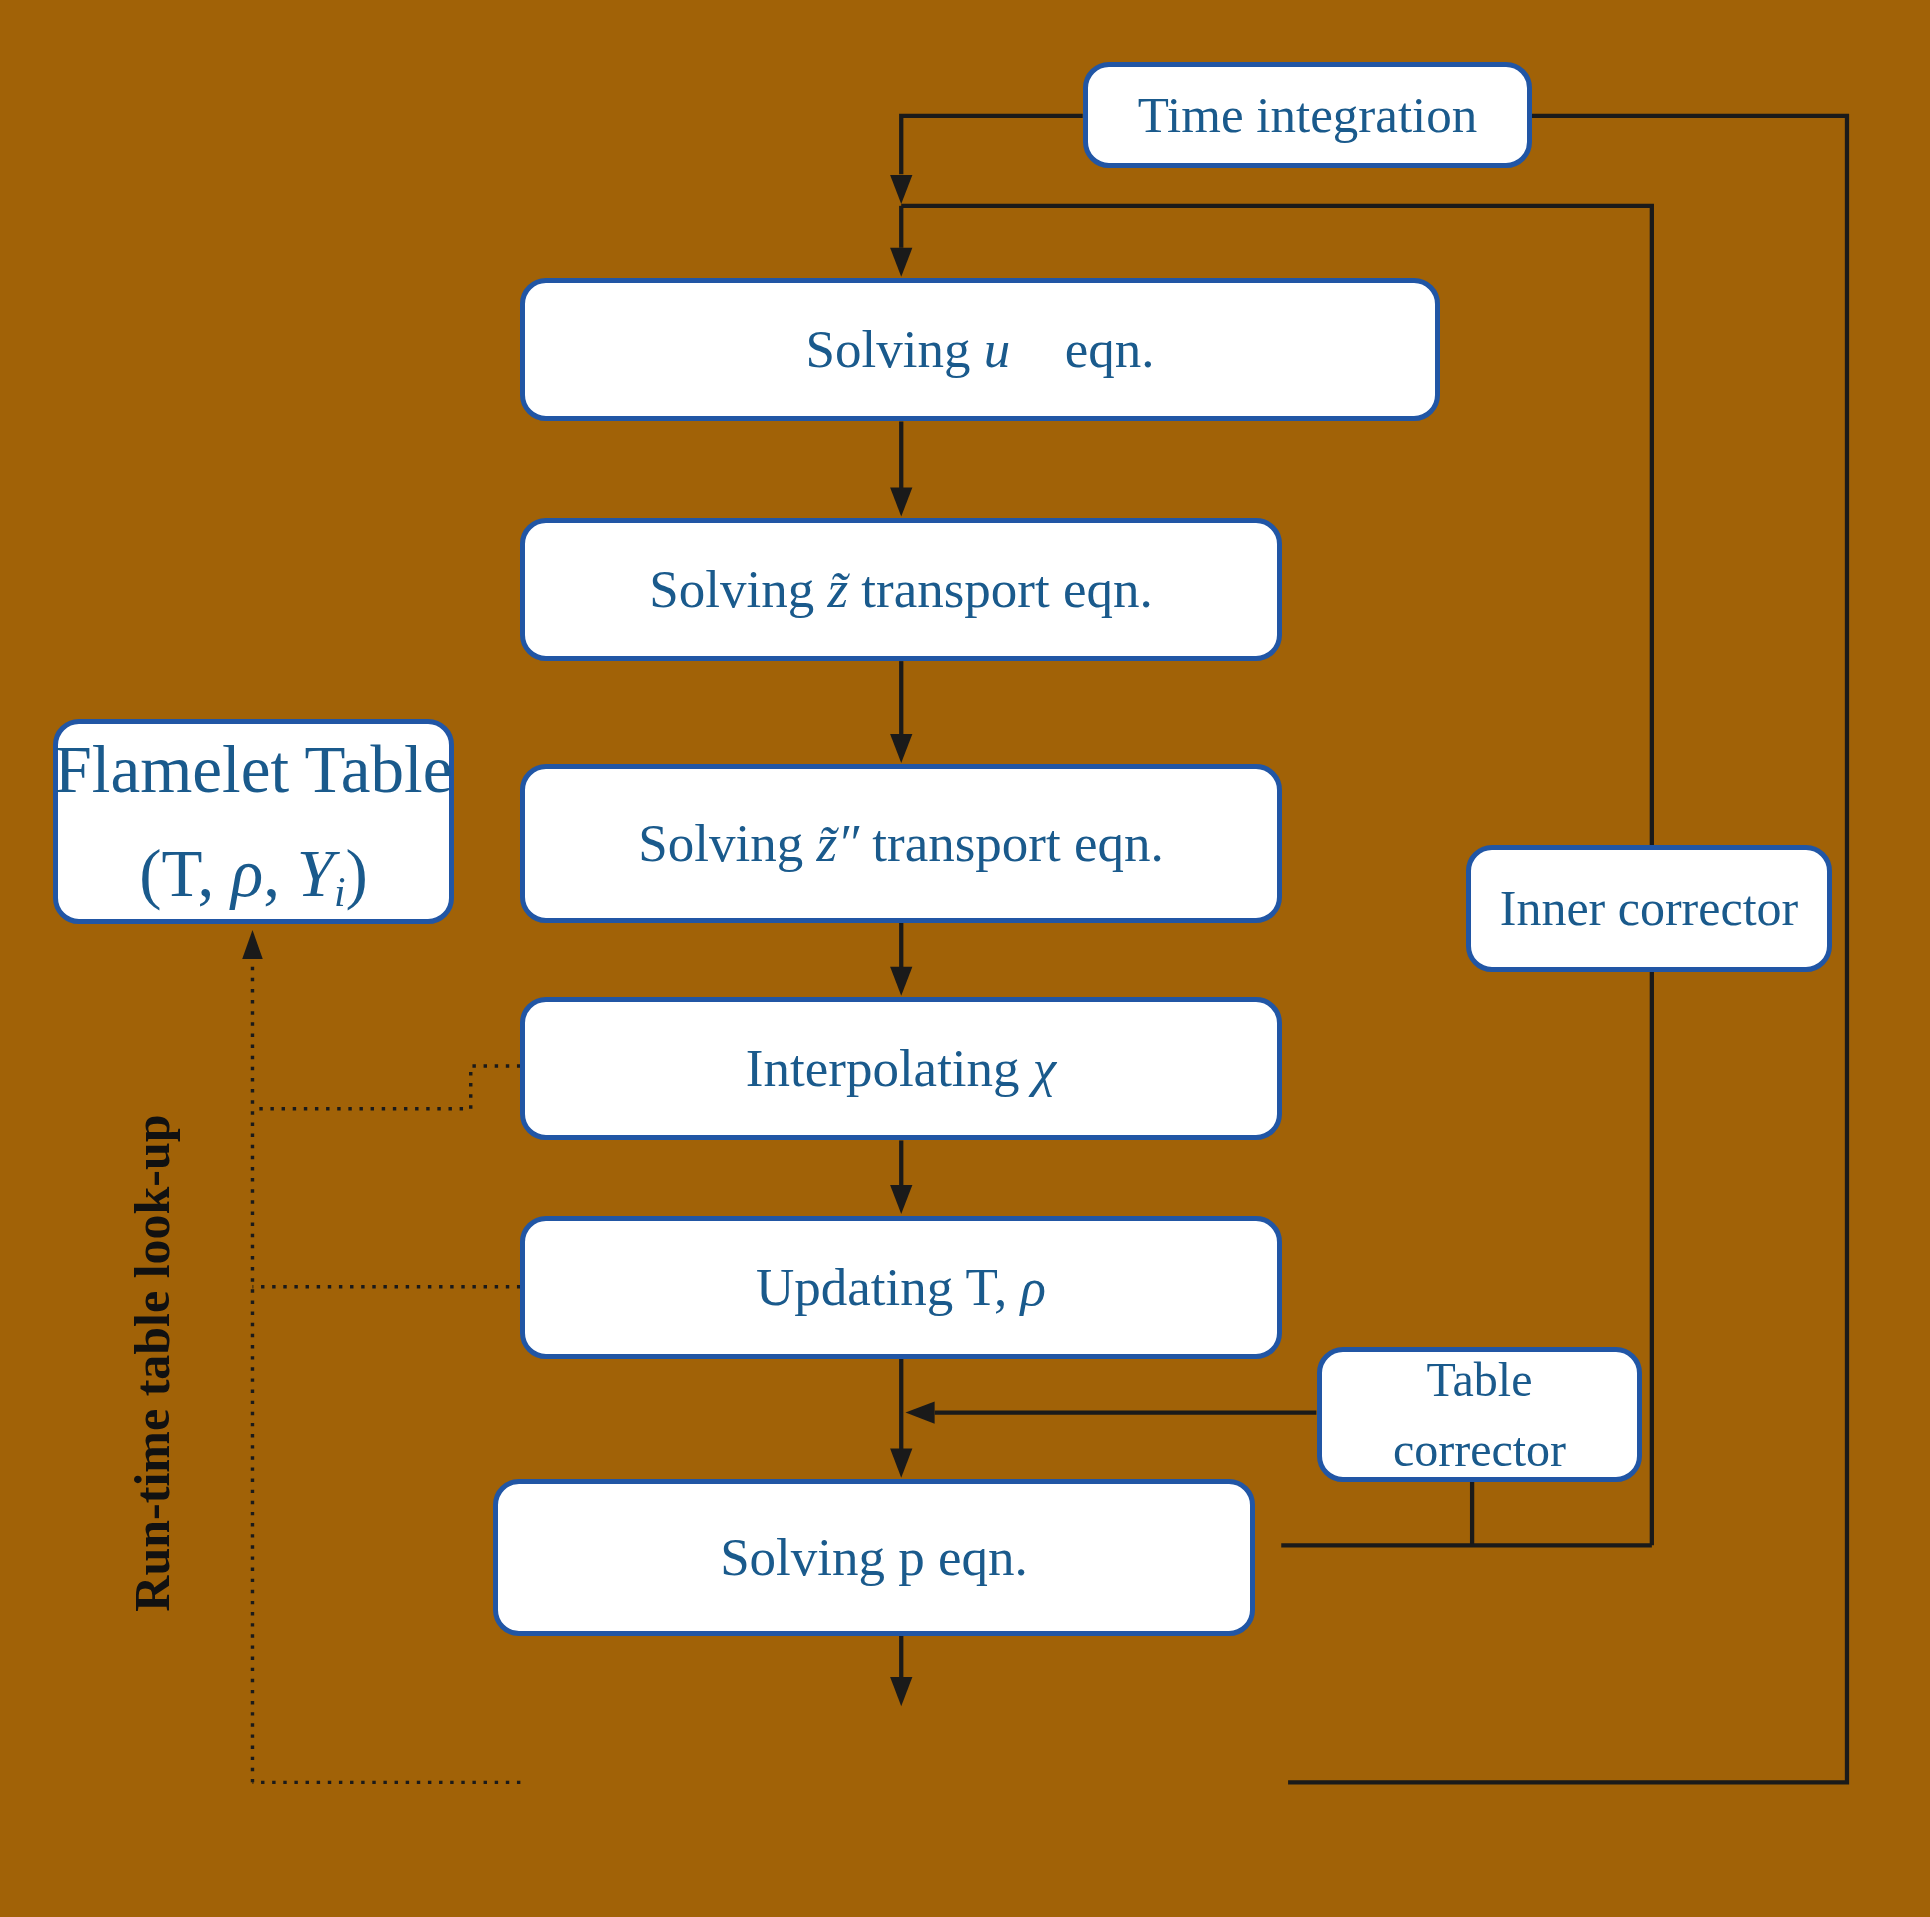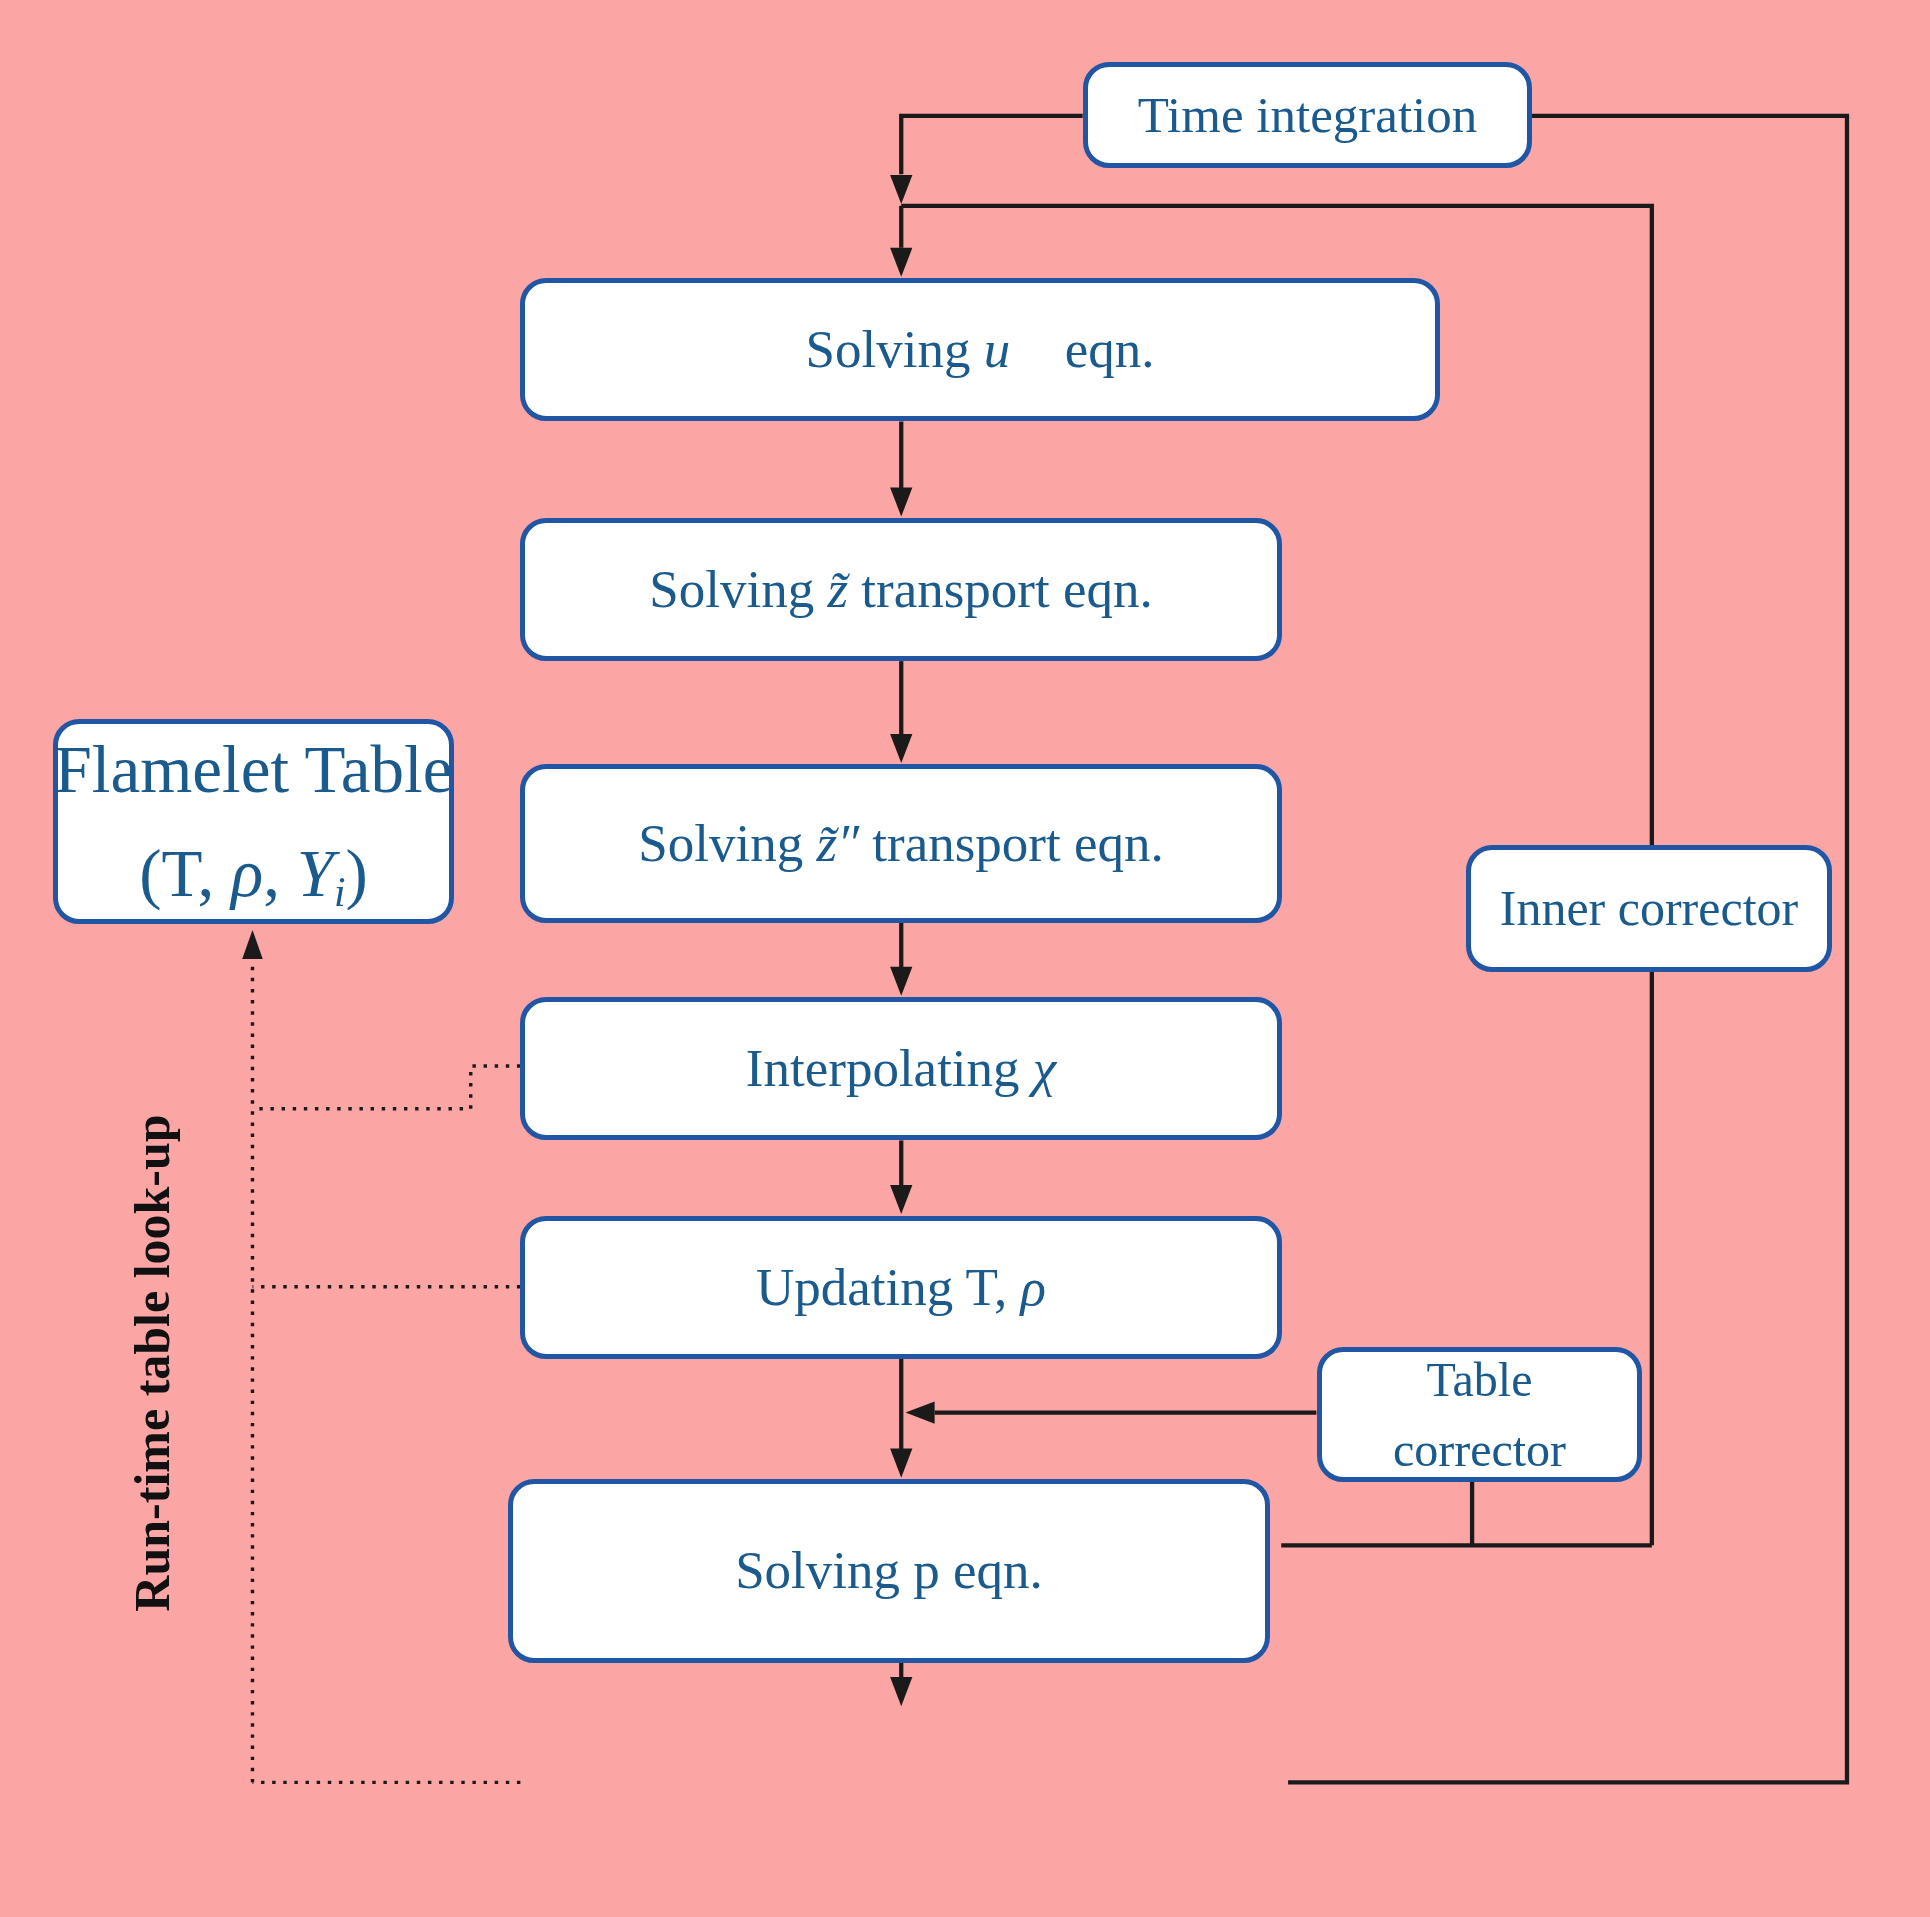--- a/index.html
+++ b/index.html
@@ -1,19 +1,19 @@
 <!DOCTYPE html>
 <html style="font-size:13.7px"><head>
 <meta charset="utf-8">
 <style>
   html,body{margin:0;padding:0;background:#ffffff;}
   #canvas{
     position:relative;
     width:1930px;height:1918px;
-    background:#fca5a5;
+    background:#a16207;
     font-family:"Liberation Serif", serif;
     overflow:hidden;
   }
   #wires{position:absolute;left:0;top:0;width:1930px;height:1918px;}
   .box{
     position:absolute;
     box-sizing:border-box;
     border:5.1px solid #2156a5;
     border-radius:26px;
     background:#ffffff;
@@ -112,21 +112,21 @@
   </div>
 
   <div class="box" style="left:520px;top:997px;width:762px;height:143px">
     <span class="lbl main-lbl"><span>Interpolating </span><span class="sym">χ</span><span></span></span>
   </div>
 
   <div class="box" style="left:520px;top:1216px;width:762px;height:143px">
     <span class="lbl main-lbl"><span>Updating T, </span><span class="sym">ρ</span><span></span></span>
   </div>
 
-  <div class="box" style="left:508px;top:1479px;width:762px;height:184px">
+  <div class="box" style="left:493px;top:1479px;width:762px;height:157px">
     <span class="lbl main-lbl"><span>Solving p eqn.</span></span>
   </div>
 
 
   <div class="box" id="box-flamelet" style="left:53px;top:719px;width:401px;height:205px">
     <span class="lbl">Flamelet Table</span>
     <span class="lbl"><span>(T, </span><span class="sym">ρ</span><span>, </span><span class="sym">Y</span><span class="sub">i</span><span>)</span></span>
   </div>
 
   <div class="box" id="box-outer" style="left:1466px;top:845px;width:366px;height:127px">

